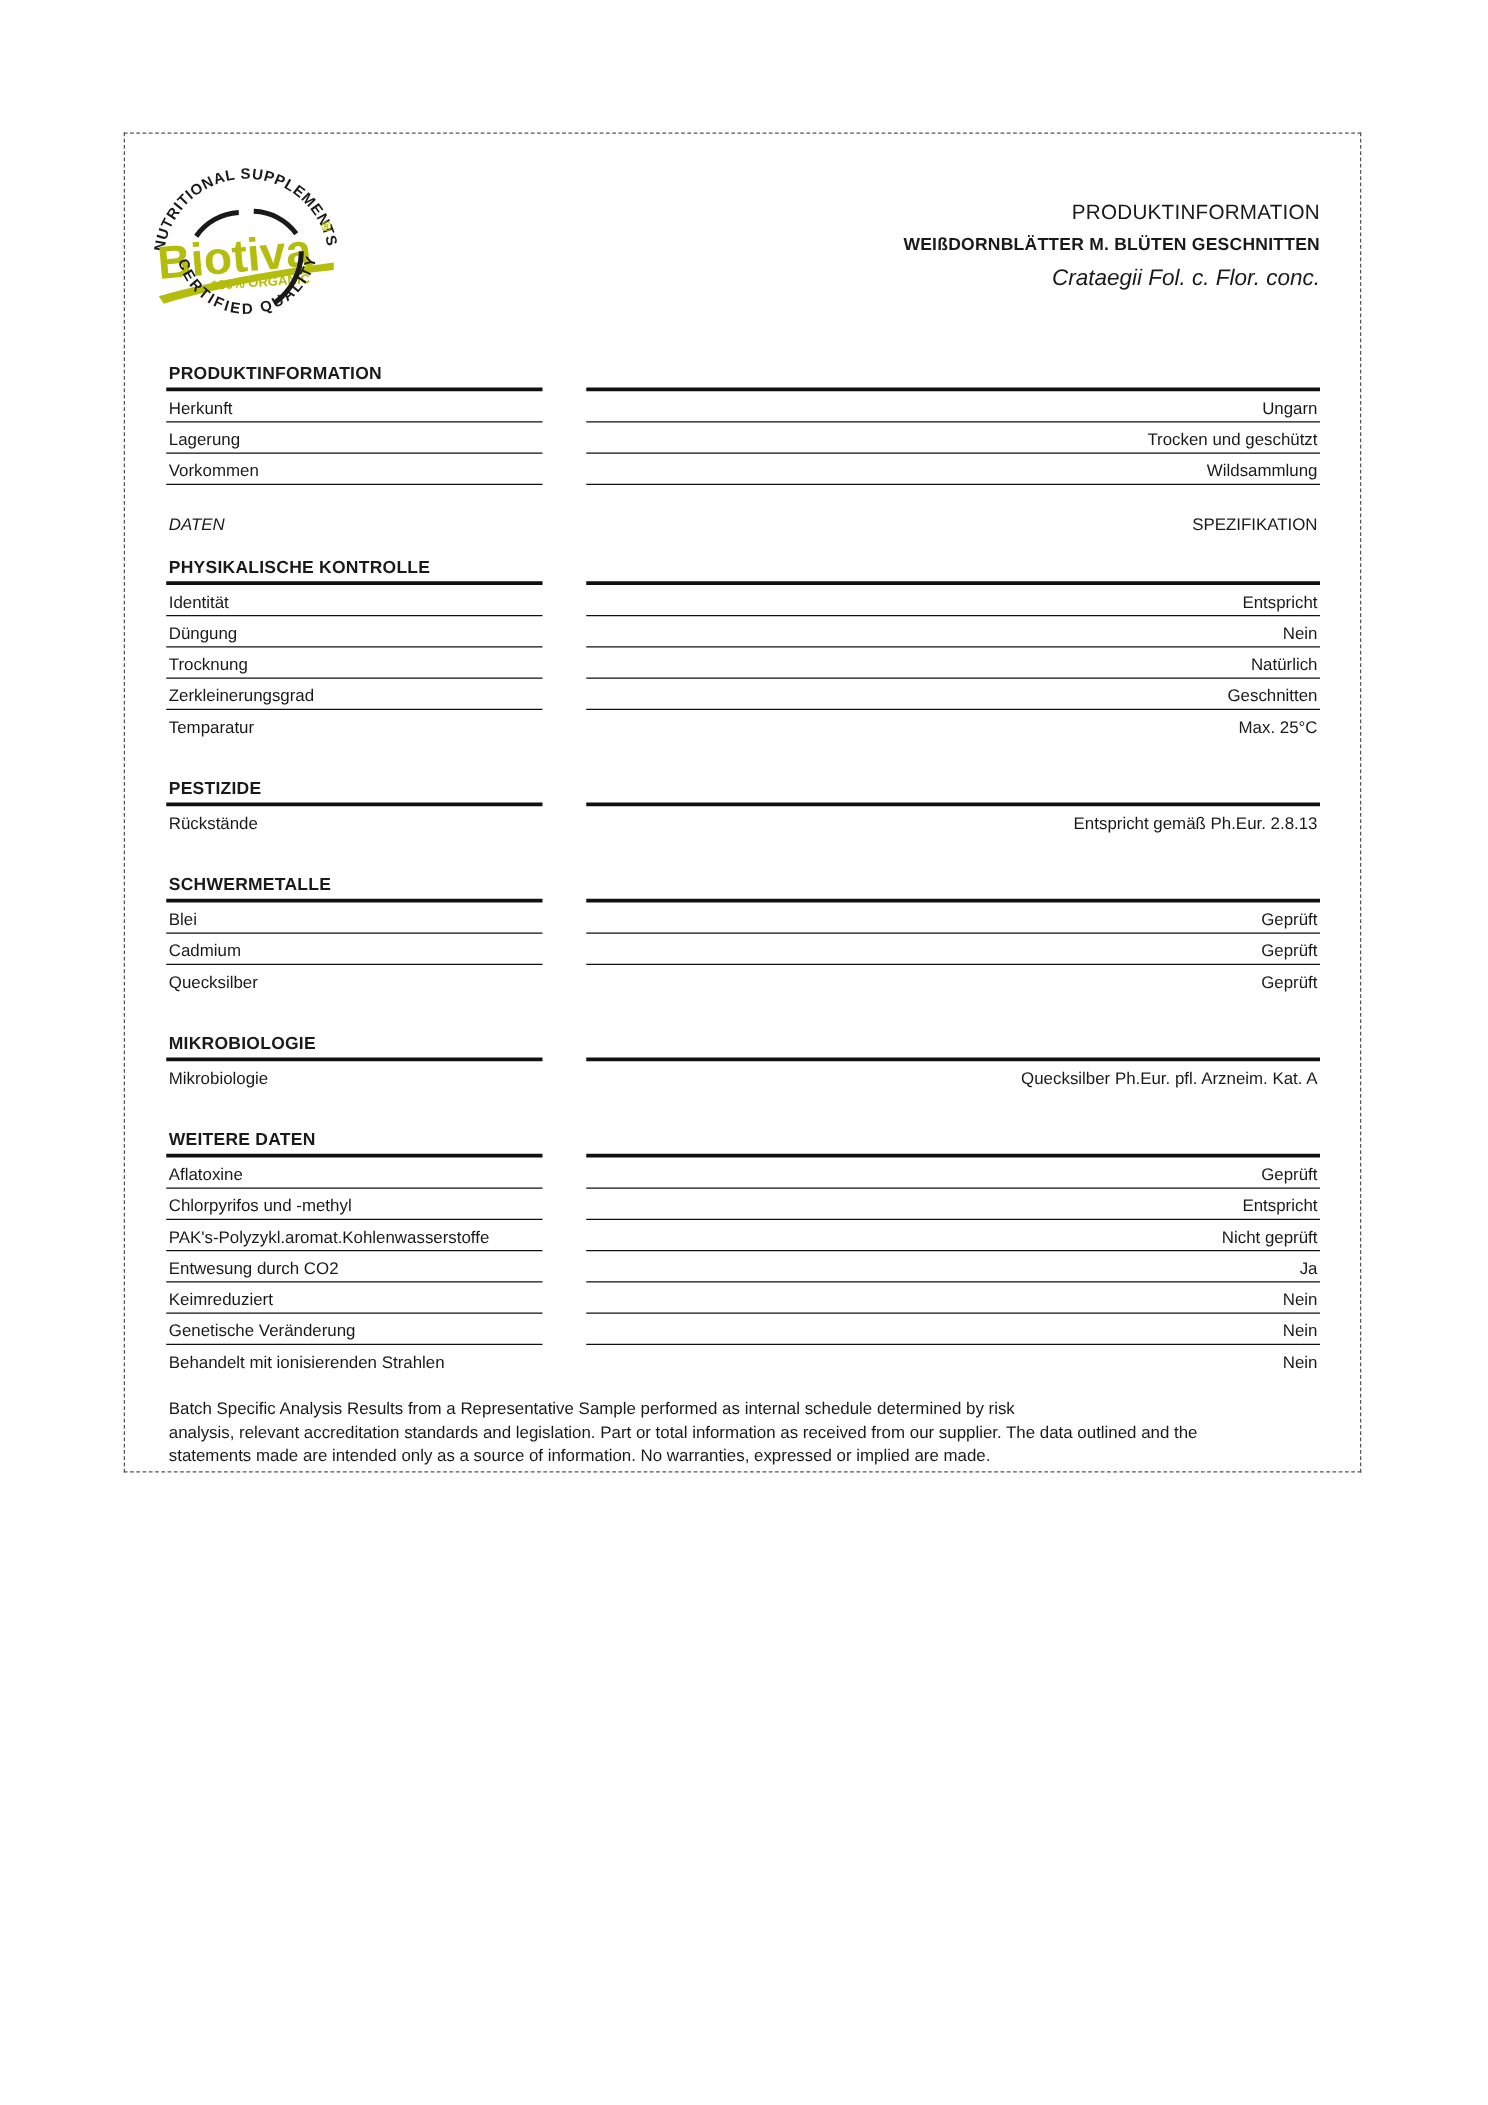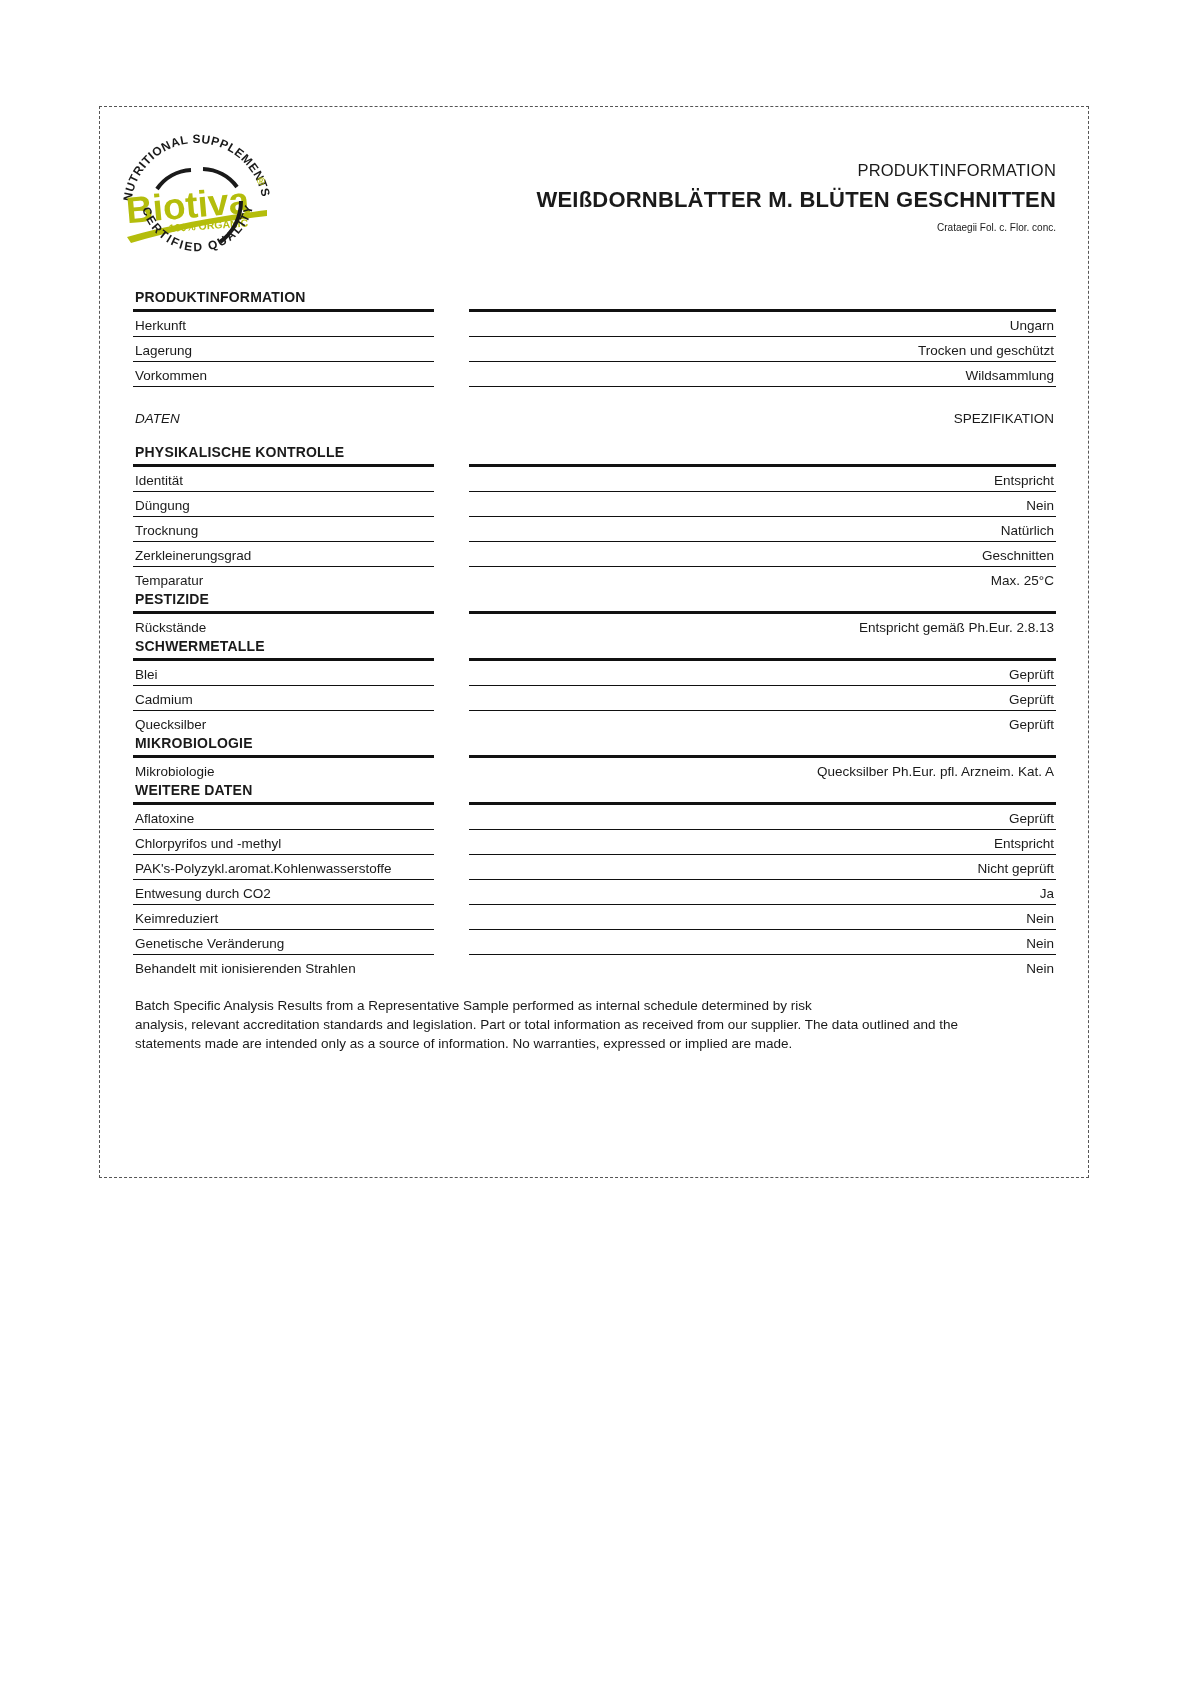--- a/index.html
+++ b/index.html
@@ -35,27 +35,28 @@
   .logo-wrap { margin-left: -12px; }
   .titles {
     text-align: right;
     padding-top: 36px;
   }
   .doc-type {
     font-size: 16.5px;
     letter-spacing: 0.2px;
   }
   .product-title {
-    font-size: 22px;
+    font-size: 14px;
     font-weight: bold;
     margin-top: 7px;
     letter-spacing: 0.2px;
   }
   .botanical {
-    font-size: 10px;
+    font-size: 18px;
+    font-style: italic;
     margin-top: 9px;
     text-align: right;
   }
   
   .sec-head {
     display: flex;
     align-items: flex-end;
   }
   .sec-title {
     width: 301px;
@@ -75,21 +76,21 @@
   .row { display: flex; align-items: center; }
   .cell {
     box-sizing: border-box;
     font-size: 13.5px;
     padding: 6px 2px 3px 2px;
     border-bottom: 1.5px solid #111;
   }
   .cell.label { width: 301px; }
   .cell.value { flex: 1; margin-left: 35px; text-align: right; }
   .row.no-line .cell { border-bottom: none; }
-  section.sec { }
+  section.sec { margin-top: 30px; }
   #sections-top section.sec { margin-top: 22px; }
   #sections-bottom section.sec:first-child { margin-top: 18px; }
   .item-spec-row {
     display: flex;
     margin-top: 24px;
     font-size: 13.5px;
   }
   .item-col {
     width: 301px;
     box-sizing: border-box;

